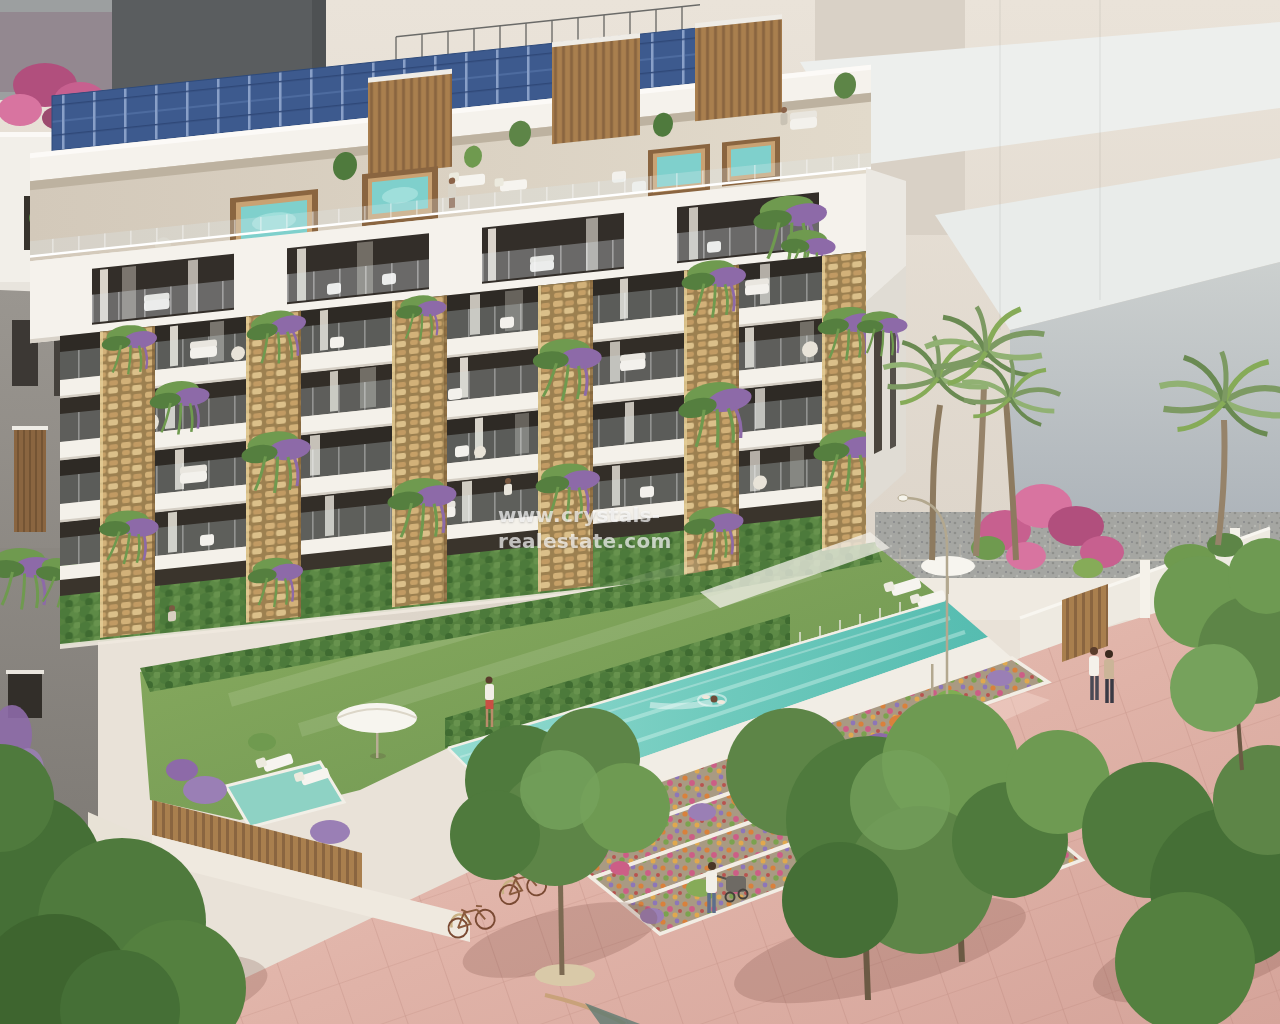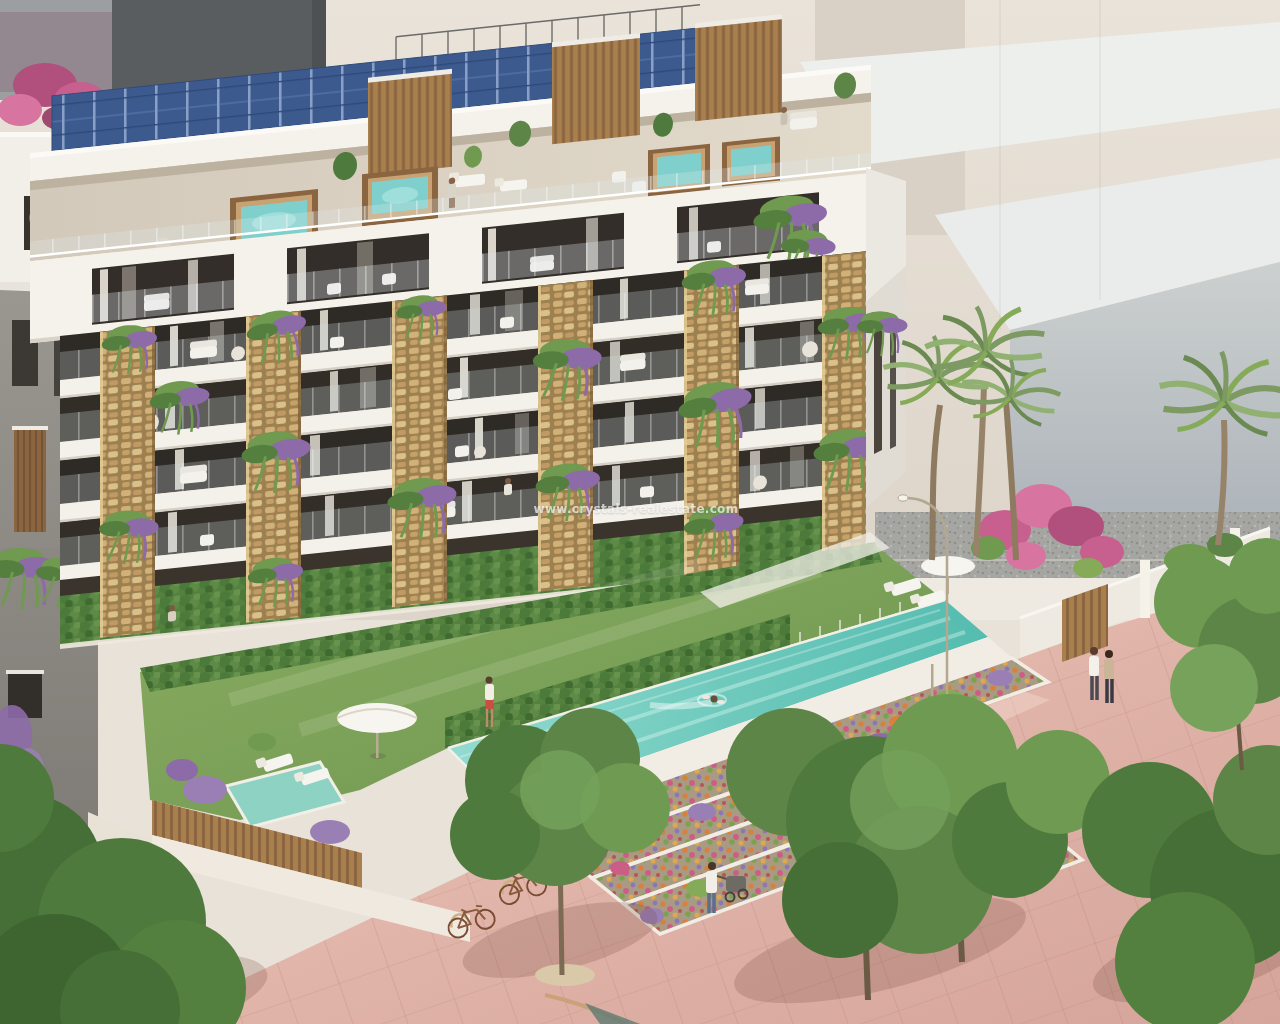--- a/index.html
+++ b/index.html
@@ -1,20 +1,20 @@
 <!DOCTYPE html>
 <html><head>
 <meta charset="utf-8">
 <style>
   html,body{margin:0;padding:0;background:#222;}
   .stage{position:relative;width:1280px;height:1024px;overflow:hidden;background:#e9e2d8;
          font-family:"DejaVu Sans",sans-serif;}
   .stage svg{position:absolute;left:0;top:0;display:block;}
-  .wm{position:absolute;left:498px;top:502px;width:276px;text-align:center;
-      font-family:"DejaVu Sans",sans-serif;font-size:12px;font-weight:700;line-height:1.3;
+  .wm{position:absolute;left:498px;top:502px;width:276px;text-align:left;
+      font-family:"DejaVu Sans",sans-serif;font-size:20px;font-weight:700;line-height:1.3;
       color:rgba(255,255,255,0.68);letter-spacing:0.3px;
       text-shadow:0 1px 2px rgba(90,90,90,0.28);user-select:none;pointer-events:none;}
 </style>
 </head>
 <body>
 
 <div class="stage">
 <svg width="1280" height="1024" viewBox="0 0 1280 1024">
   <defs>
     <linearGradient id="wallG" x1="0" y1="0" x2="0" y2="1">

